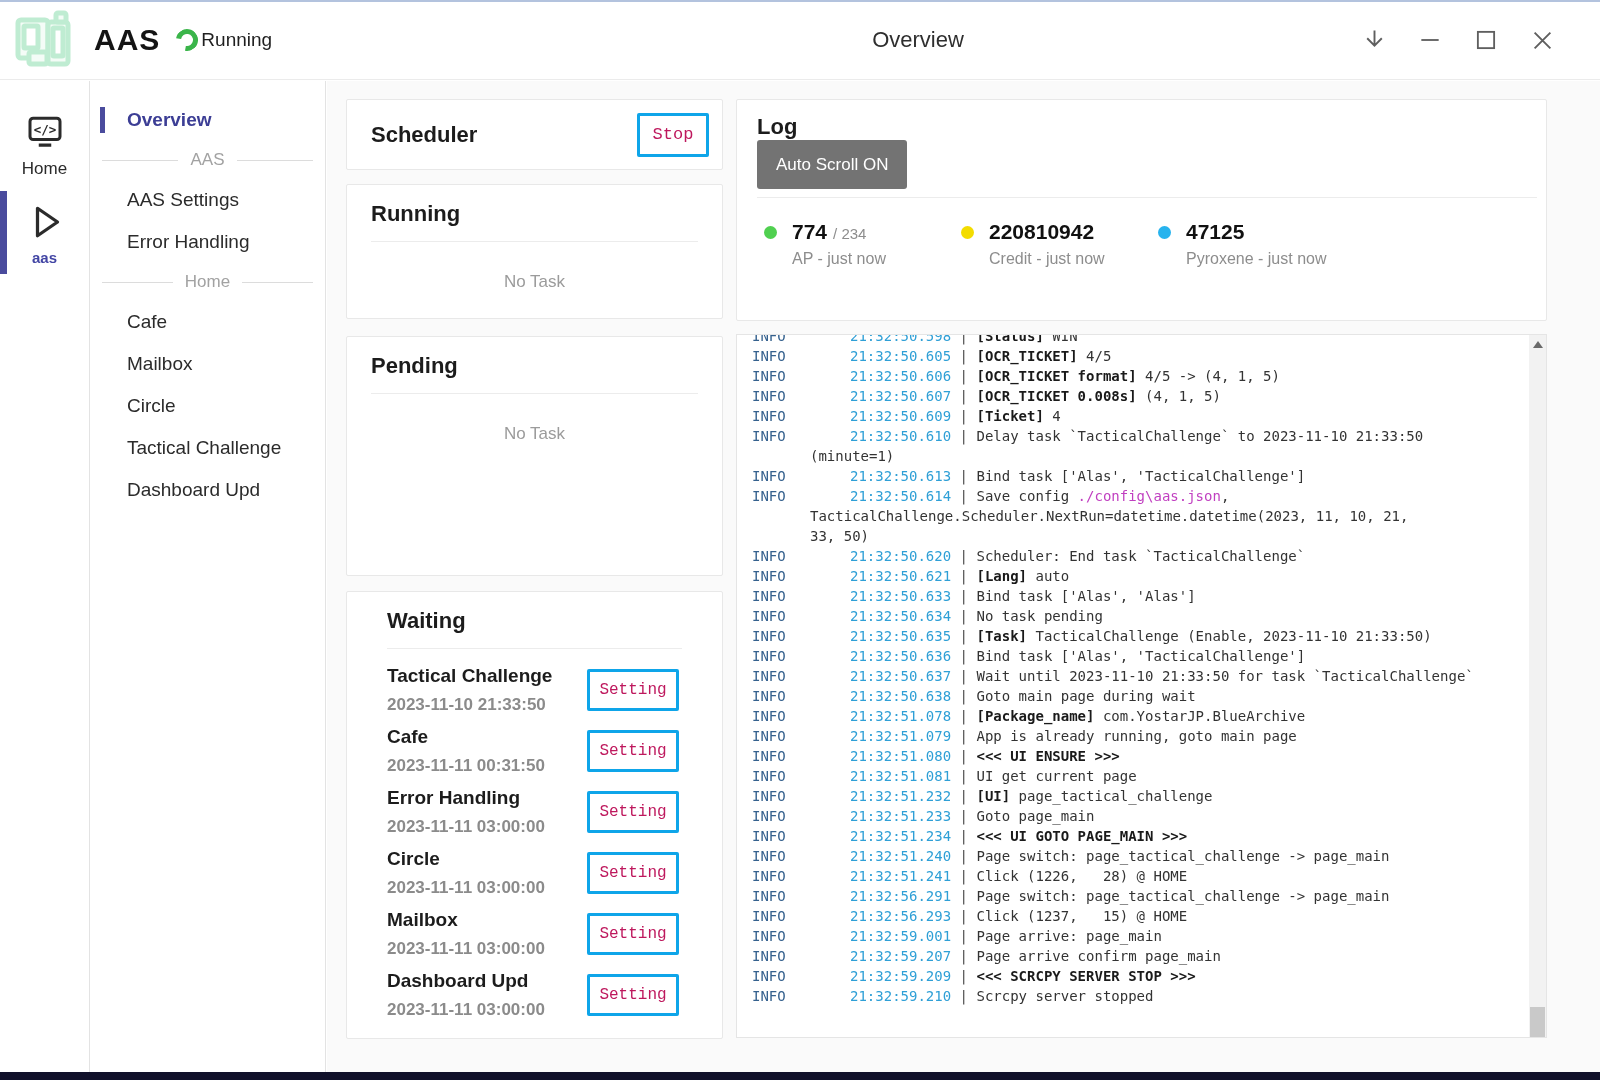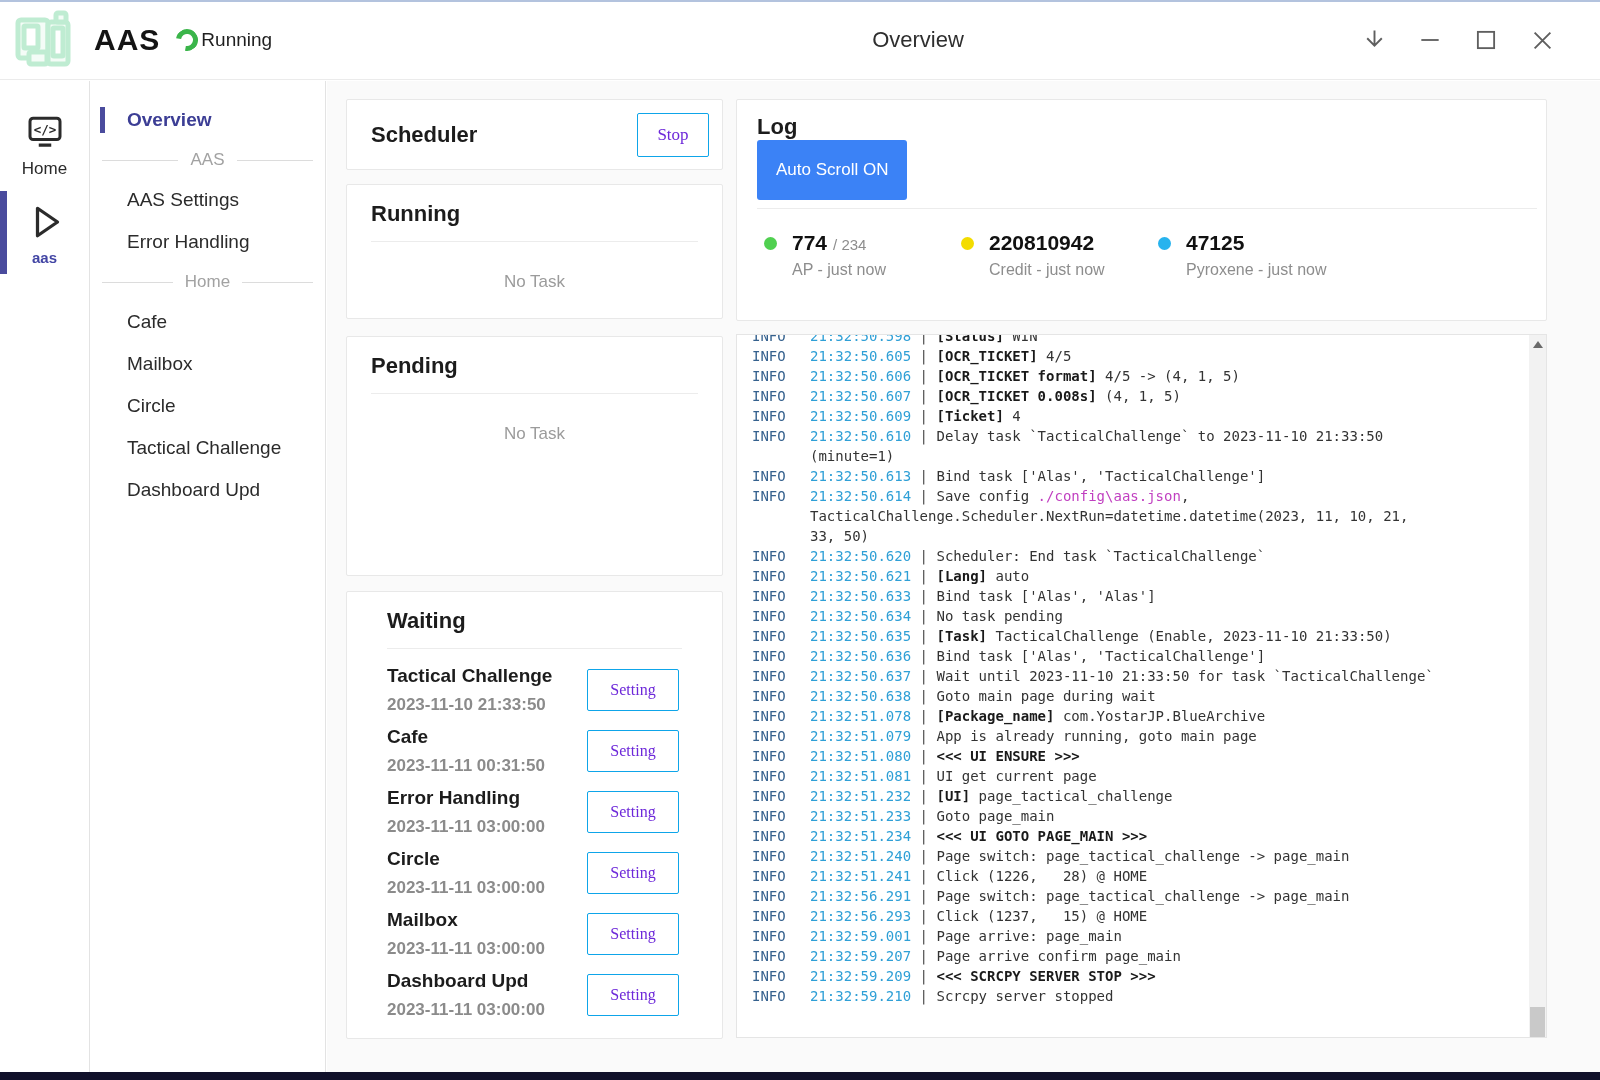--- a/index.html
+++ b/index.html
@@ -39,54 +39,54 @@
   .side-section { height:28px; margin:5px 0; display:flex; align-items:center; padding:0 12px; }
   .side-section .line { flex:1; height:1px; background:#dcdcdc; }
   .side-section-label { font-size:17px; color:#a2a2a2; margin:0 12px; }
 
   
   main { position:absolute; left:327px; top:81px; width:1273px; height:991px; background:#fafafa; }
   .panel { position:absolute; background:#fff; border:1px solid #e8e8e8; border-radius:2px; }
   .panel-title { font-size:22px; font-weight:600; color:#1c1c1c; }
   .panel-divider { height:1px; background:#ececec; margin:14px 10px 0; }
   .empty-text { text-align:center; font-size:17px; color:#9b9b9b; margin-top:30px; }
-  .btn-outline { border:1px solid #0ea5e9; background:#fff; color:#6d28d9; border-radius:2px; cursor:pointer; font-family:Liberation Serif, serif; }
+  .btn-outline { border:3px solid #0ea5e9; background:#fff; color:#be185d; border-radius:2px; cursor:pointer; font-family:Liberation Mono, monospace; }
 
   
   .panel-scheduler { left:19px; top:18px; width:377px; height:71px; display:flex; align-items:center; justify-content:space-between; padding:0 13px 0 24px; }
   .btn-stop { width:72px; height:44px; font-size:17px; }
   .panel-running  { left:19px; top:103px; width:377px; height:135px; padding:16px 14px; }
   .panel-running .panel-title, .panel-pending .panel-title, .panel-waiting .panel-title { margin-left:10px; }
   .panel-pending  { left:19px; top:255px; width:377px; height:240px; padding:16px 14px; }
   .panel-waiting  { left:19px; top:510px; width:377px; height:448px; padding:16px 30px; }
   .task-list { margin-top:10px; }
   .task-row { display:flex; align-items:center; justify-content:space-between; height:61px; padding:0 13px 0 10px; }
   .task-name { font-size:19px; font-weight:bold; color:#1c1c1c; }
   .task-time { font-size:17px; font-weight:600; color:#8b8b8b; margin-top:8px; }
   .btn-setting { width:92px; height:42px; font-size:16px; }
 
   
   .panel-log { left:409px; top:18px; width:811px; height:222px; padding:14px 9px 0 20px; }
   .log-head { display:flex; align-items:flex-start; justify-content:space-between;flex-direction:column; }
-  .btn-autoscroll { height:60px; padding:4px 19px; background:#3b82f6; color:#fff; border:none; border-radius:3px; font-size:17px; cursor:pointer; font-family:inherit; }
+  .btn-autoscroll { height:49px; padding:4px 19px; background:#737373; color:#fff; border:none; border-radius:3px; font-size:17px; cursor:pointer; font-family:inherit; }
   .panel-log .panel-divider { margin:8px 0 0 0; }
   .stats { display:flex; margin-top:22px; padding-left:7px; }
   .stat { display:flex; width:197px; }
   .stat-dot { width:13px; height:13px; border-radius:50%; margin-top:6px; flex:none; }
   .stat-text { margin-left:15px; }
   .stat-value { font-size:21px; font-weight:bold; color:#111; }
   .stat-suffix { font-size:15px; color:#8d8d8d; margin-left:6px; }
   .stat-label { font-size:16px; color:#8d8d8d; margin-top:6px; }
 
   
   .log-console { position:absolute; left:409px; top:253px; width:811px; height:704px; background:#fff; border:1px solid #e5e5e5; overflow:hidden; }
   .log-scroll { position:absolute; left:0; top:0; right:17px; bottom:0; overflow:hidden; padding-left:15px; }
   .log-lines { margin-top:-9px; font-family:"DejaVu Sans Mono","Liberation Mono",monospace; font-size:14px; line-height:20px; color:#333; white-space:pre; }
   .log-row .lvl { display:inline-block; width:58px; color:#35618e; }
-  .log-row .time { color:#2e9fd6; }
+  .log-row .time { color:#2e9fd6;margin-left:40px; }
   .log-row .sep { color:#4a4a4a; }
   .log-row.cont { padding-left:58px; }
   .log-row .b { font-weight:bold; color:#1a1a1a; }
   .log-row .m { color:#c03fc0; }
 
   
   .scrollbar { position:absolute; right:0; top:0; bottom:0; width:17px; background:#f2f2f2; }
   .sb-up { position:absolute; top:0; left:0; width:17px; height:18px; display:flex; align-items:center; justify-content:center; cursor:pointer; }
   .sb-up-tri { width:0; height:0; border-left:5px solid transparent; border-right:5px solid transparent; border-bottom:7px solid #6a6a6a; }
   .sb-thumb { position:absolute; bottom:0; left:1px; width:15px; height:30px; background:#c9c9c9; cursor:pointer; }

